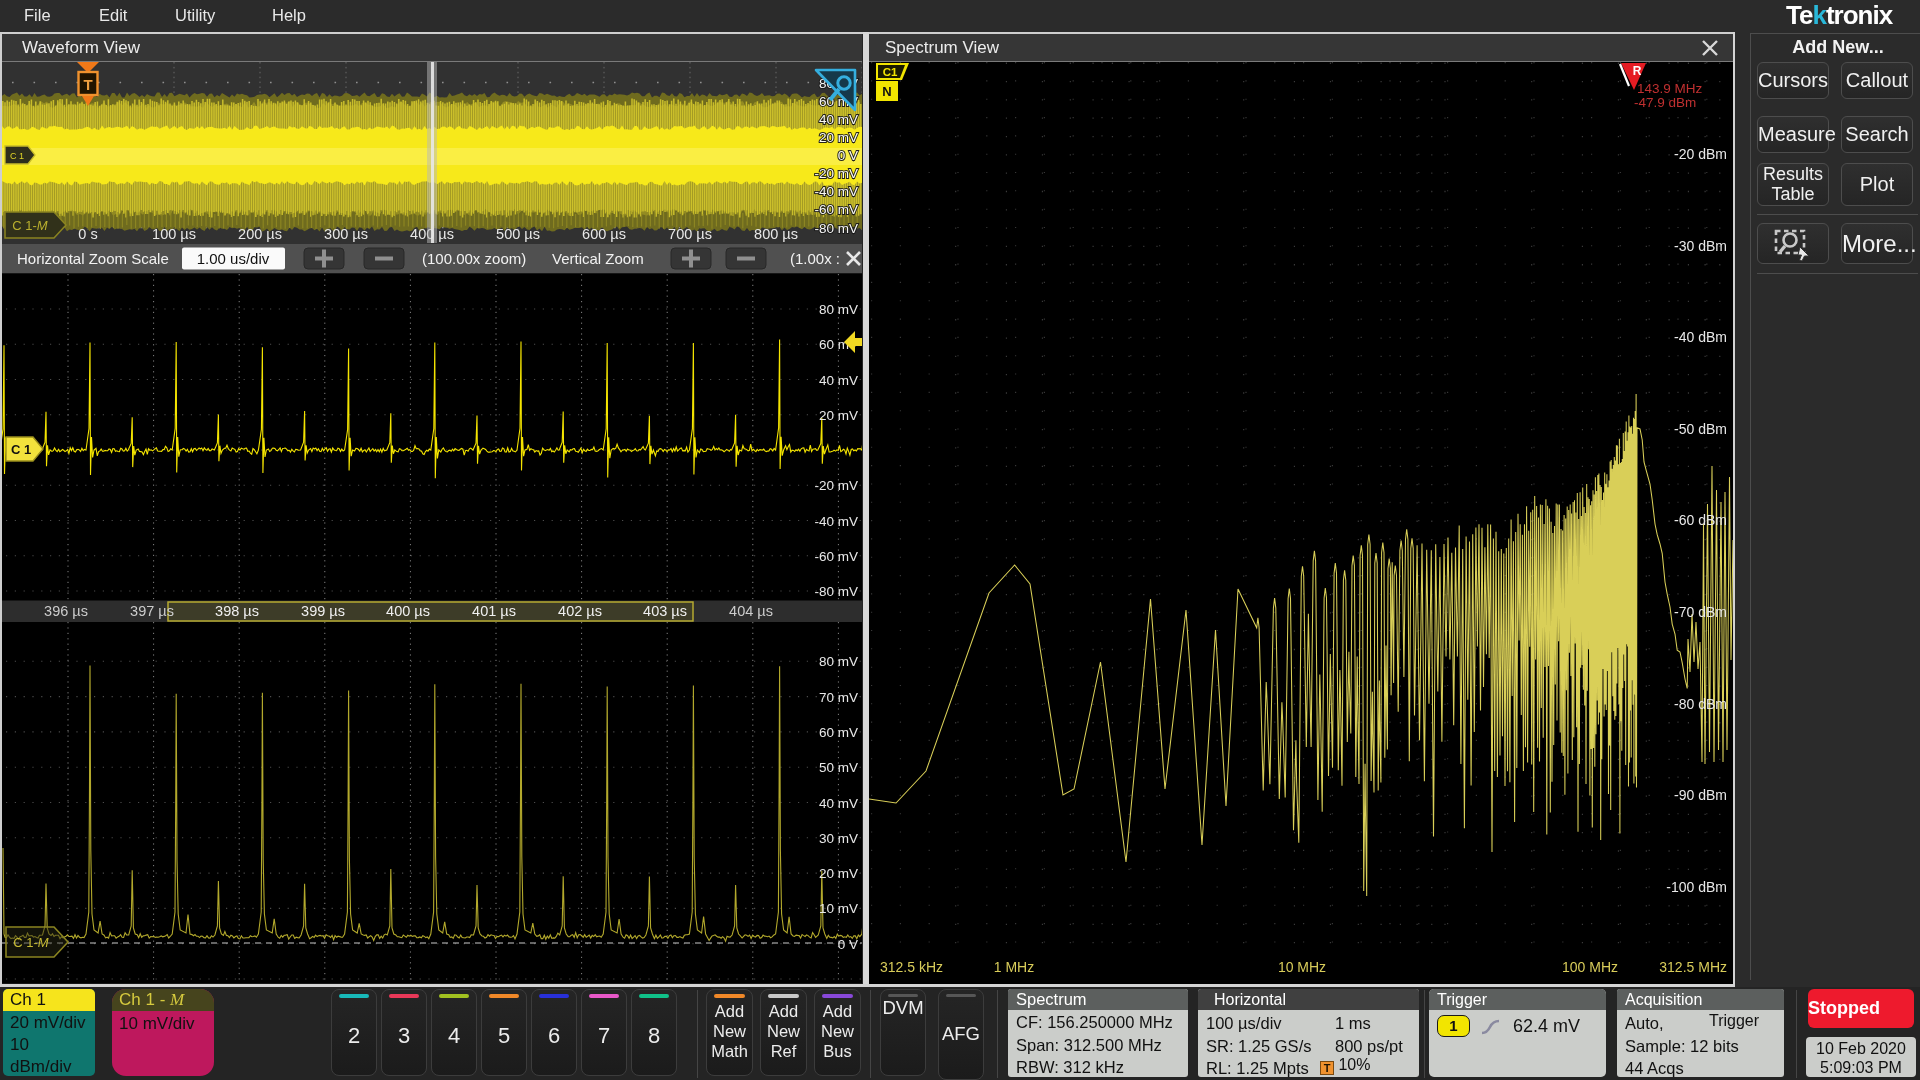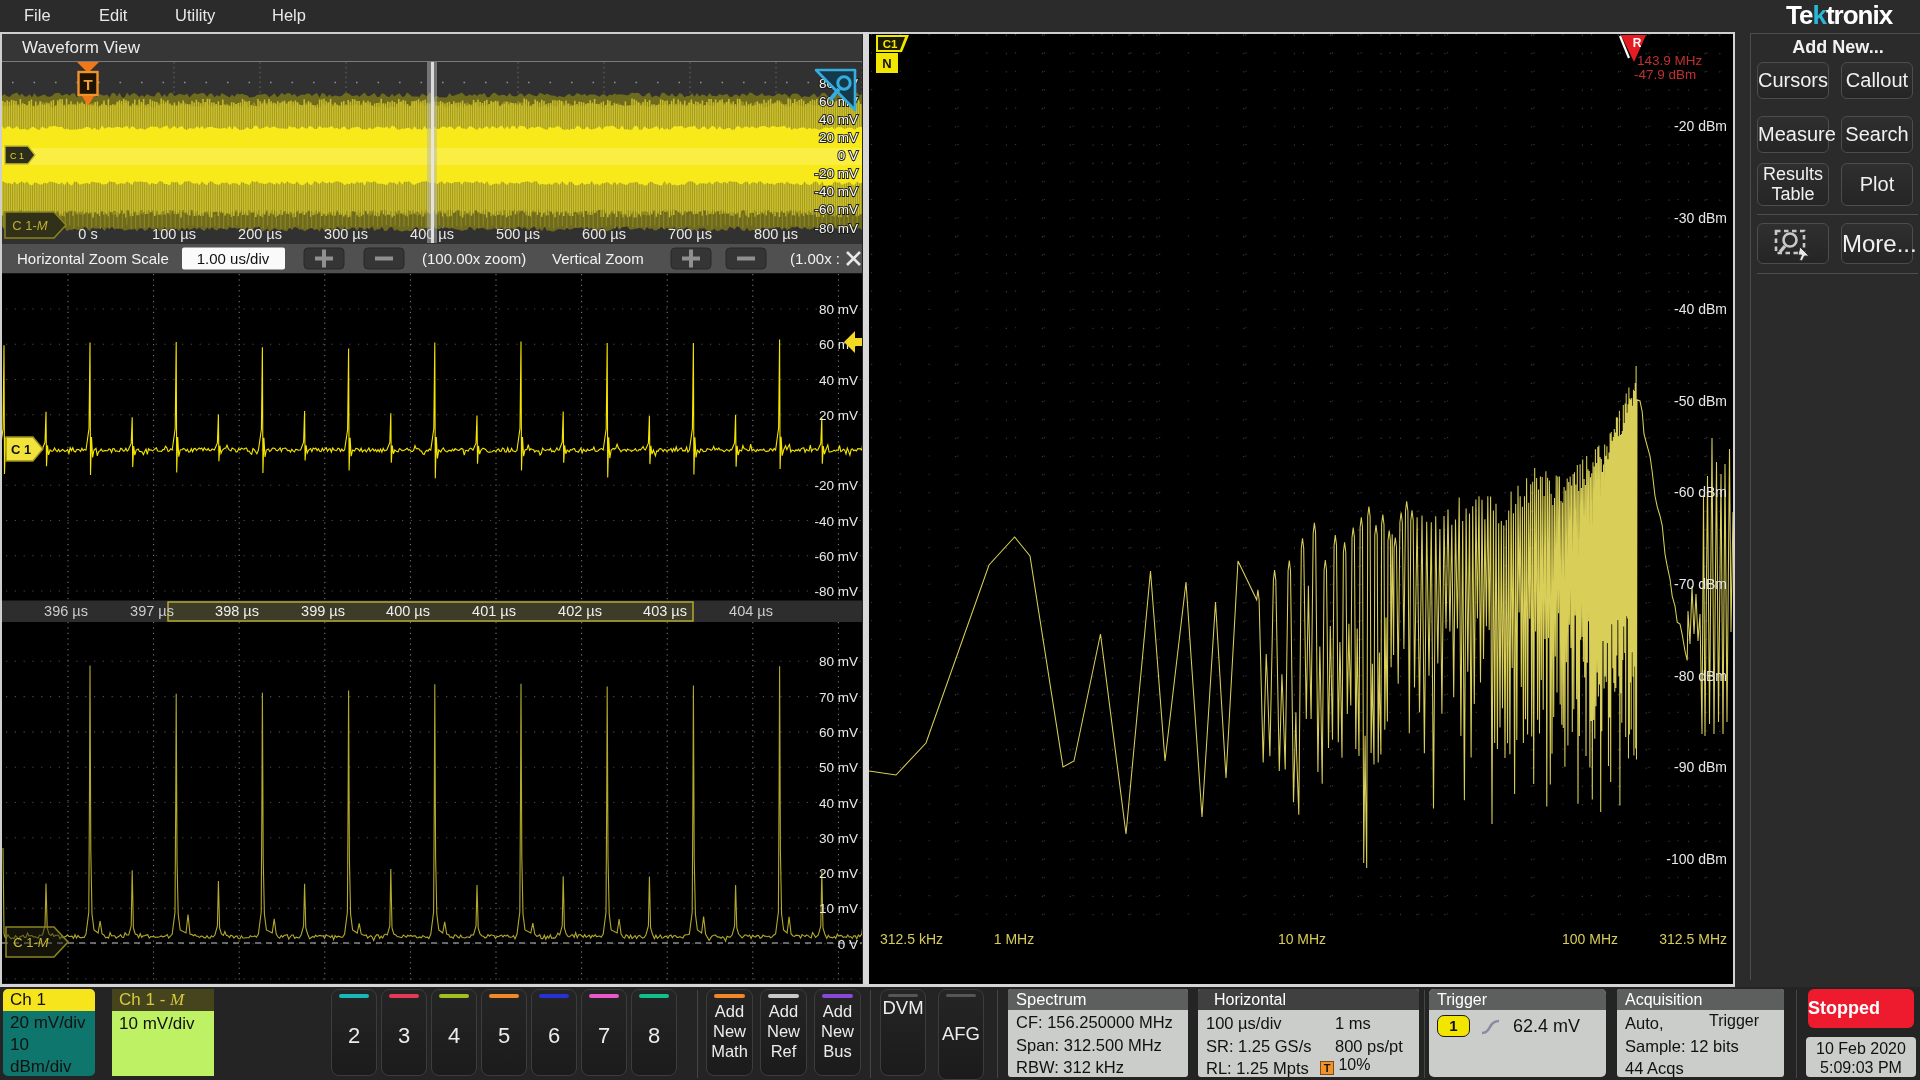--- a/index.html
+++ b/index.html
@@ -153,20 +153,25 @@
 <text x="856" y="780.8" font-size="13.5" fill="#e8e8e8" text-anchor="end">30 mV</text>
 <text x="856" y="816.1" font-size="13.5" fill="#e8e8e8" text-anchor="end">20 mV</text>
 <text x="856" y="851.4" font-size="13.5" fill="#e8e8e8" text-anchor="end">10 mV</text>
 <text x="856" y="886.7" font-size="13.5" fill="#e8e8e8" text-anchor="end">0 V</text>
 <polygon points="4,865 52,865 66,880 52,895 4,895" fill="#28281577" stroke="#8a8420" stroke-width="1.6"></polygon>
 <text x="29" y="885" font-size="13" fill="#c6ba34" text-anchor="middle">C 1-<tspan font-style="italic">M</tspan></text>
 </svg>
 </div>
 
 <div class="abs" style="left:869px;top:34px;width:864px;height:950px;background:#000">
+  <div style="height:28px;background:#363636;border-bottom:1px solid #7a7a7a;color:#ececec;font-size:17px;line-height:27px;padding-left:16px;position:relative">Spectrum View
+    <svg width="18" height="18" style="position:absolute;right:14px;top:5px">
+        <path d="M2 2 L16 16 M16 2 L2 16" stroke="#d8d8d8" stroke-width="2.4"></path>
+      </svg>
+  </div>
   <svg width="864" height="921" viewBox="0 0 864 921" style="display:block">
 <rect x="0" y="0" width="864" height="921" fill="#000000"></rect>
 <line x1="86.7" y1="0.6" x2="86.7" y2="895" stroke="#585858" stroke-width="1.1" stroke-dasharray="1.3,17.02" opacity="0.7"></line>
 <line x1="137.4" y1="0.6" x2="137.4" y2="895" stroke="#585858" stroke-width="1.1" stroke-dasharray="1.3,17.02" opacity="0.7"></line>
 <line x1="173.4" y1="0.6" x2="173.4" y2="895" stroke="#585858" stroke-width="1.1" stroke-dasharray="1.3,17.02" opacity="0.7"></line>
 <line x1="201.3" y1="0.6" x2="201.3" y2="895" stroke="#585858" stroke-width="1.1" stroke-dasharray="1.3,17.02" opacity="0.7"></line>
 <line x1="224.1" y1="0.6" x2="224.1" y2="895" stroke="#585858" stroke-width="1.1" stroke-dasharray="1.3,17.02" opacity="0.7"></line>
 <line x1="243.4" y1="0.6" x2="243.4" y2="895" stroke="#585858" stroke-width="1.1" stroke-dasharray="1.3,17.02" opacity="0.7"></line>
 <line x1="260.1" y1="0.6" x2="260.1" y2="895" stroke="#585858" stroke-width="1.1" stroke-dasharray="1.3,17.02" opacity="0.7"></line>
 <line x1="274.8" y1="0.6" x2="274.8" y2="895" stroke="#585858" stroke-width="1.1" stroke-dasharray="1.3,17.02" opacity="0.7"></line>
@@ -244,21 +249,21 @@
 <div class="abs" style="left:0;top:987px;width:1920px;height:93px;background:#242424"></div>
 <div class="abs" style="left:697px;top:990px;width:1px;height:88px;background:#454545"></div>
 <div class="abs" style="left:870px;top:990px;width:1px;height:88px;background:#454545"></div>
 <div class="abs" style="left:997px;top:990px;width:1px;height:88px;background:#454545"></div>
 <div class="abs" style="left:1424px;top:990px;width:1px;height:88px;background:#454545"></div>
 <div class="abs" style="left:1796px;top:990px;width:1px;height:88px;background:#454545"></div>
 <div class="abs" style="left:3px;top:989px;width:92px;height:87px;border-radius:5px;overflow:hidden;background:#0f766e">
   <div style="height:22px;background:#f6e41c;color:#111;font-size:17px;line-height:22px;padding-left:7px">Ch 1</div>
   <div style="color:#111;font-size:17px;line-height:22px;padding:1px 0 0 7px">20 mV/div<br>10 dBm/div<br>1 GHz</div>
 </div>
-<div class="abs" style="left:112px;top:989px;width:102px;height:87px;border-radius:0;overflow:hidden;background:#bef264">
+<div class="abs" style="left:112px;top:989px;width:102px;height:87px;border-radius:14px;overflow:hidden;background:#be185d">
   <div style="height:22px;background:#46441d;color:#d6ca3e;font-size:17px;line-height:22px;padding-left:7px">Ch 1 - <i style="font-family:'Liberation Serif',serif">M</i></div>
   <div style="color:#111;font-size:17px;padding:3px 0 0 7px">10 mV/div</div>
 </div>
 <div style="position:absolute;left:331px;top:989px;width:46px;height:87px;background:linear-gradient(#252525,#1b1b1b);border:1px solid #3c3c3c;border-radius:8px;box-sizing:border-box">
 <div style="margin:4px auto 0;width:30px;height:4px;border-radius:2px;background:#18b8b8"></div>
 <div style="text-align:center;color:#ececec;font-size:22px;margin-top:25px">2</div>
   </div>
 <div style="position:absolute;left:381px;top:989px;width:46px;height:87px;background:linear-gradient(#252525,#1b1b1b);border:1px solid #3c3c3c;border-radius:8px;box-sizing:border-box">
 <div style="margin:4px auto 0;width:30px;height:4px;border-radius:2px;background:#e83858"></div>
 <div style="text-align:center;color:#ececec;font-size:22px;margin-top:25px">3</div>

